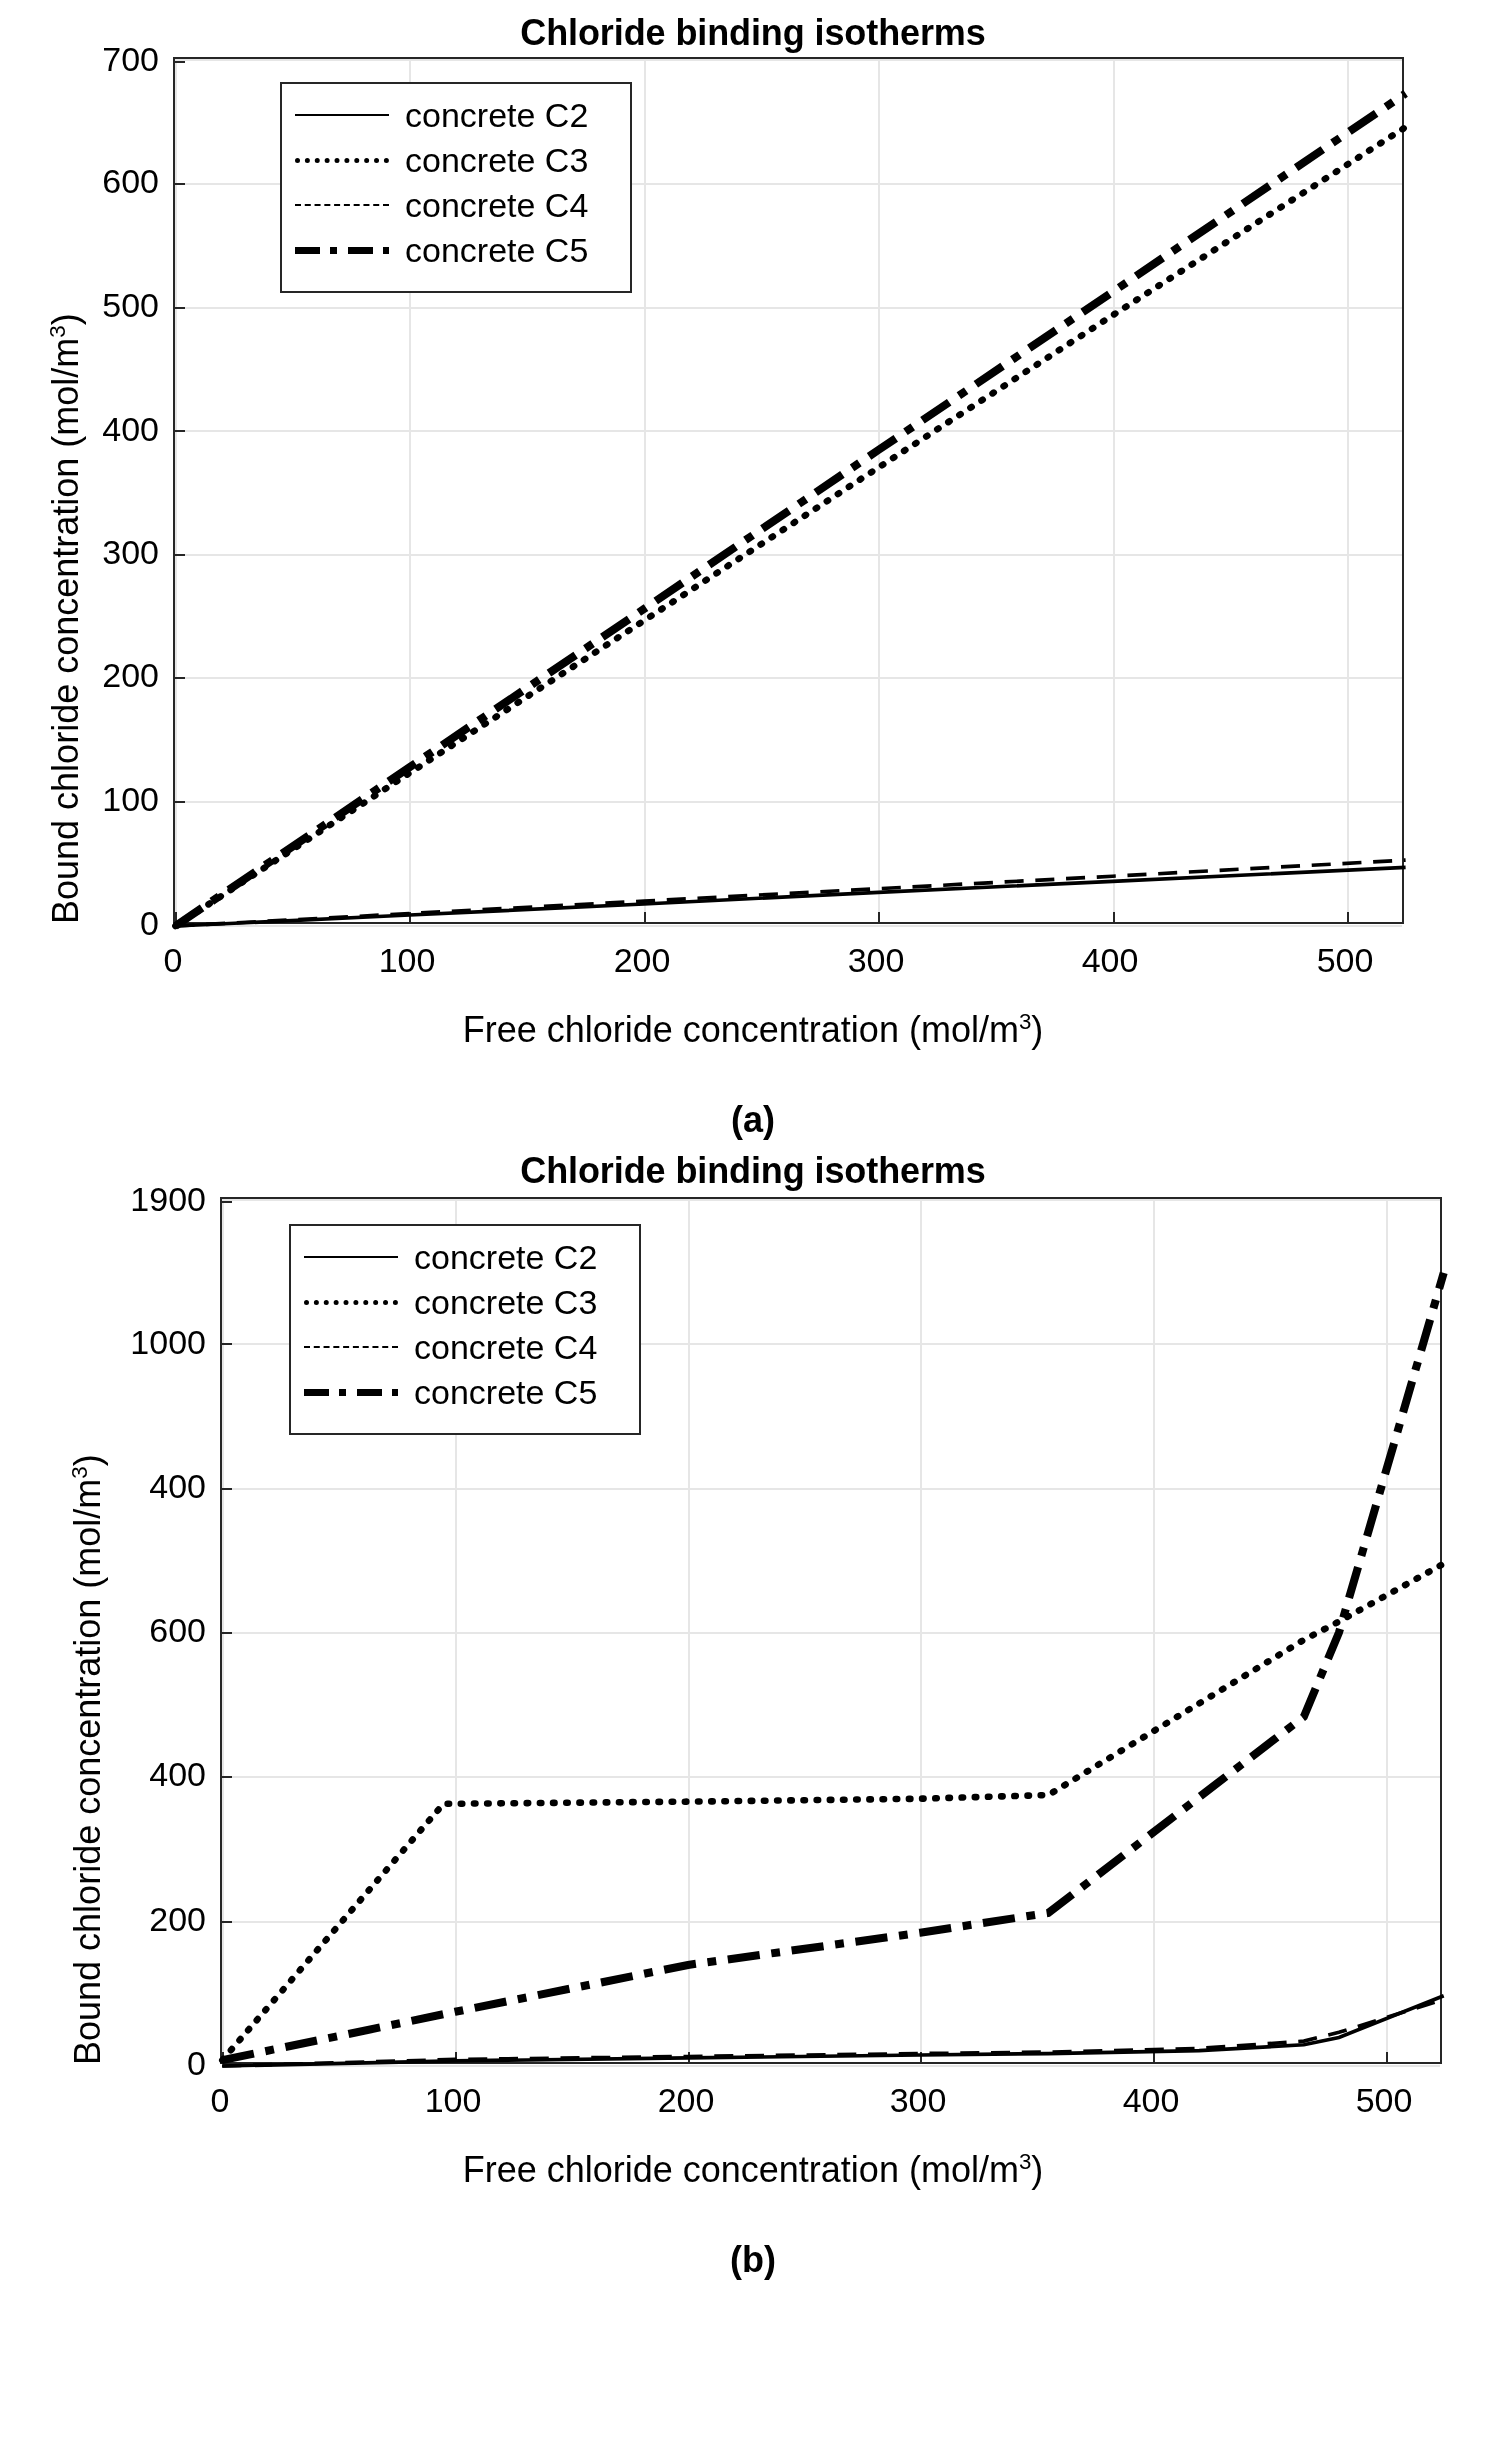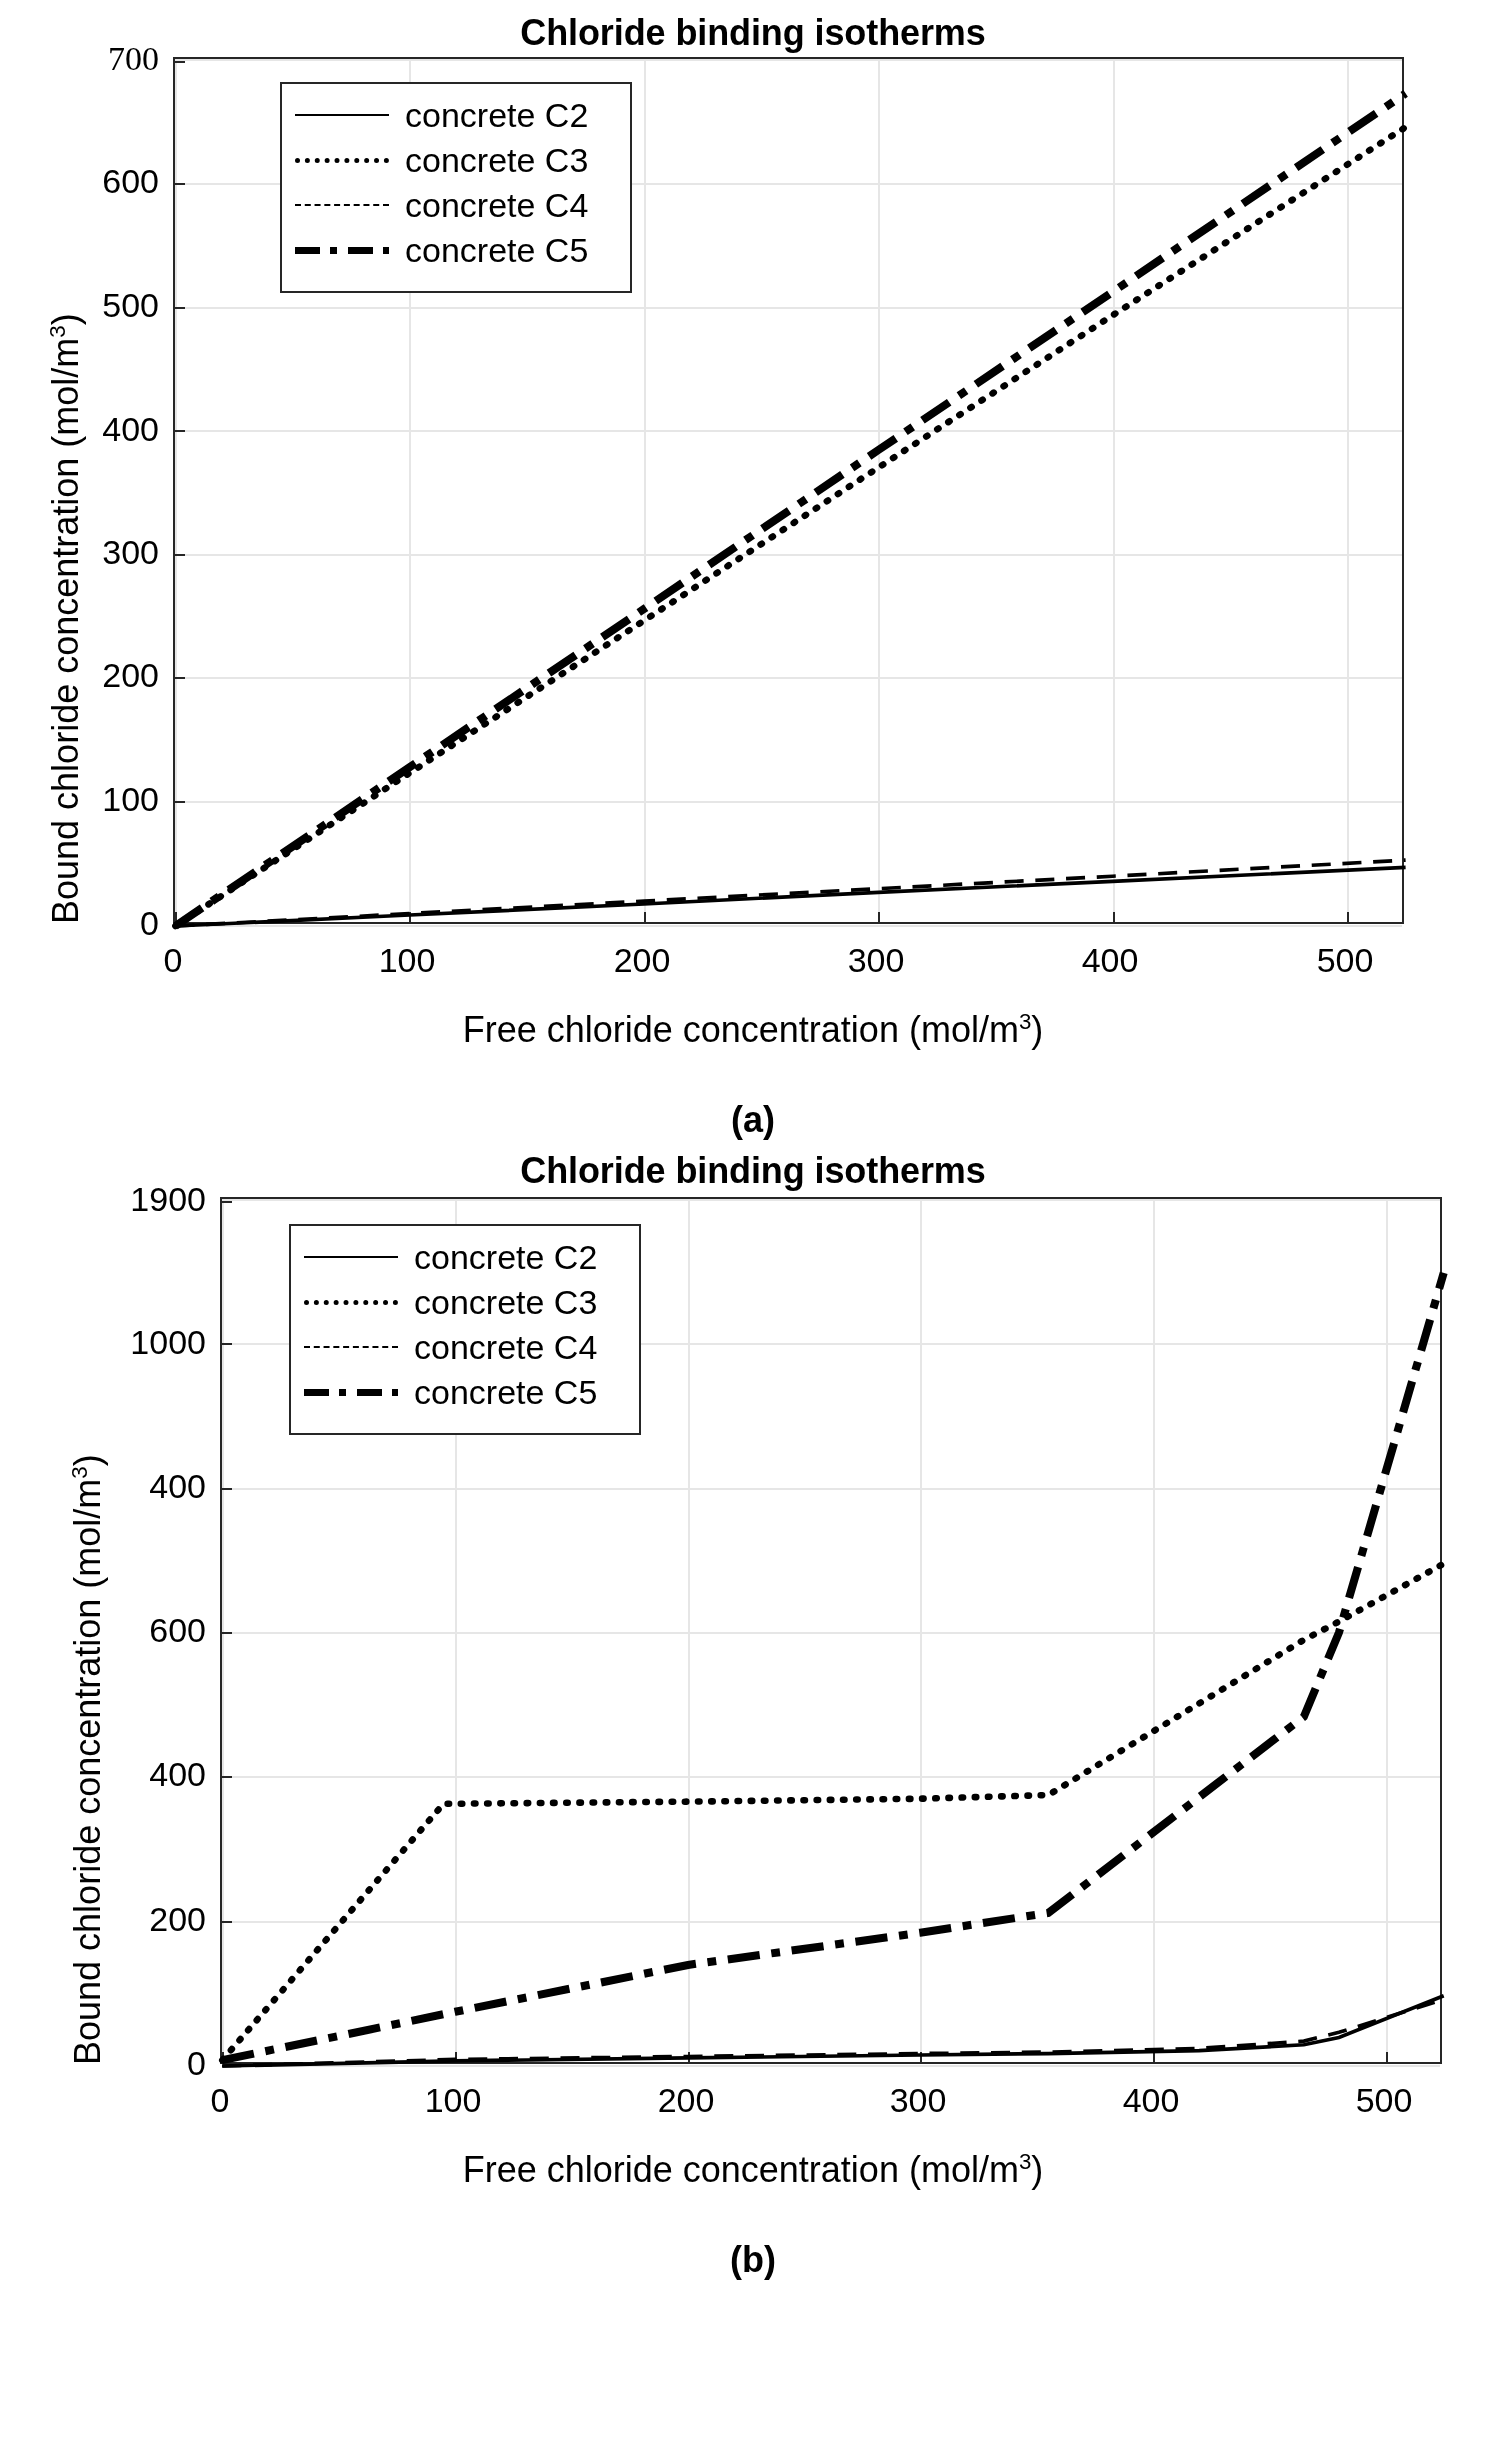--- a/index.html
+++ b/index.html
@@ -199,21 +199,21 @@
       </svg>
     </div>
 
     <div class="tick-label y" style="left: 59px; width: 100px; top: 923px;">0</div>
     <div class="tick-label y" style="left: 59px; width: 100px; top: 799px;">100</div>
     <div class="tick-label y" style="left: 59px; width: 100px; top: 675px;">200</div>
     <div class="tick-label y" style="left: 59px; width: 100px; top: 552px;">300</div>
     <div class="tick-label y" style="left: 59px; width: 100px; top: 429px;">400</div>
     <div class="tick-label y" style="left: 59px; width: 100px; top: 305px;">500</div>
     <div class="tick-label y" style="left: 59px; width: 100px; top: 181px;">600</div>
-    <div class="tick-label y" style="left: 59px; width: 100px; top: 59px; font-family: Liberation Serif, serif;">700</div>
+    <div class="tick-label y" style="left: 59px; width: 100px; top: 59px;">700</div>
 
     <div class="tick-label x" style="left: 173px; top: 941px;">0</div>
     <div class="tick-label x" style="left: 407px; top: 941px;">100</div>
     <div class="tick-label x" style="left: 642px; top: 941px;">200</div>
     <div class="tick-label x" style="left: 876px; top: 941px;">300</div>
     <div class="tick-label x" style="left: 1110px; top: 941px;">400</div>
     <div class="tick-label x" style="left: 1345px; top: 941px;">500</div>
 
     <div class="axis-label-x" style="top: 1009px;">
       <span>Free chloride concentration (mol/m</span><sup>3</sup><span>)</span>

